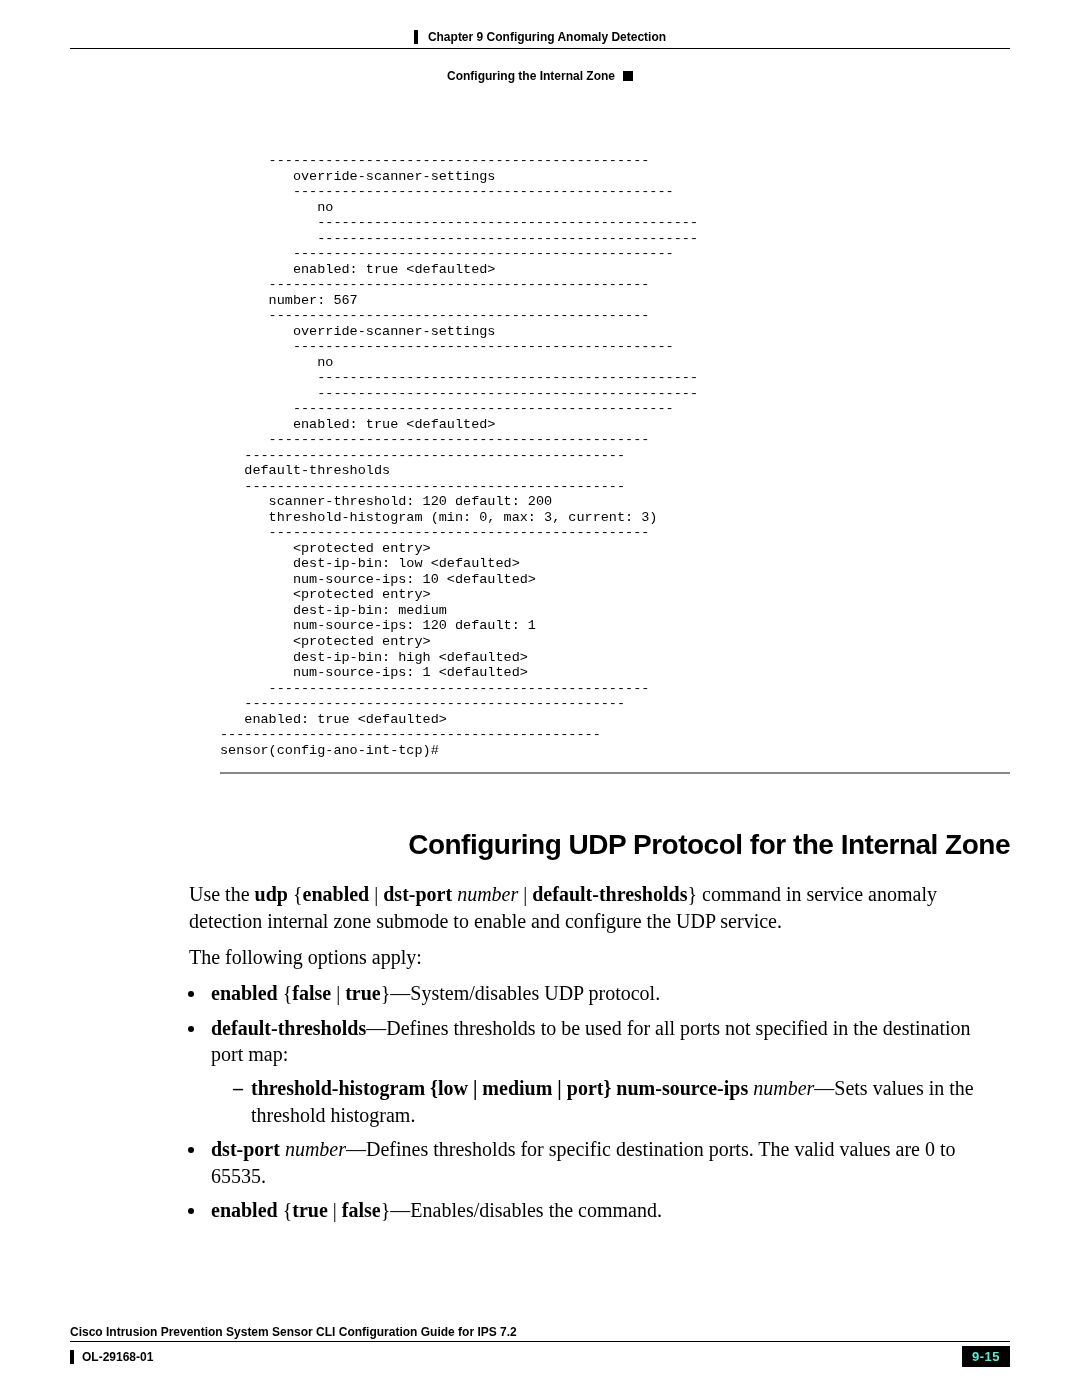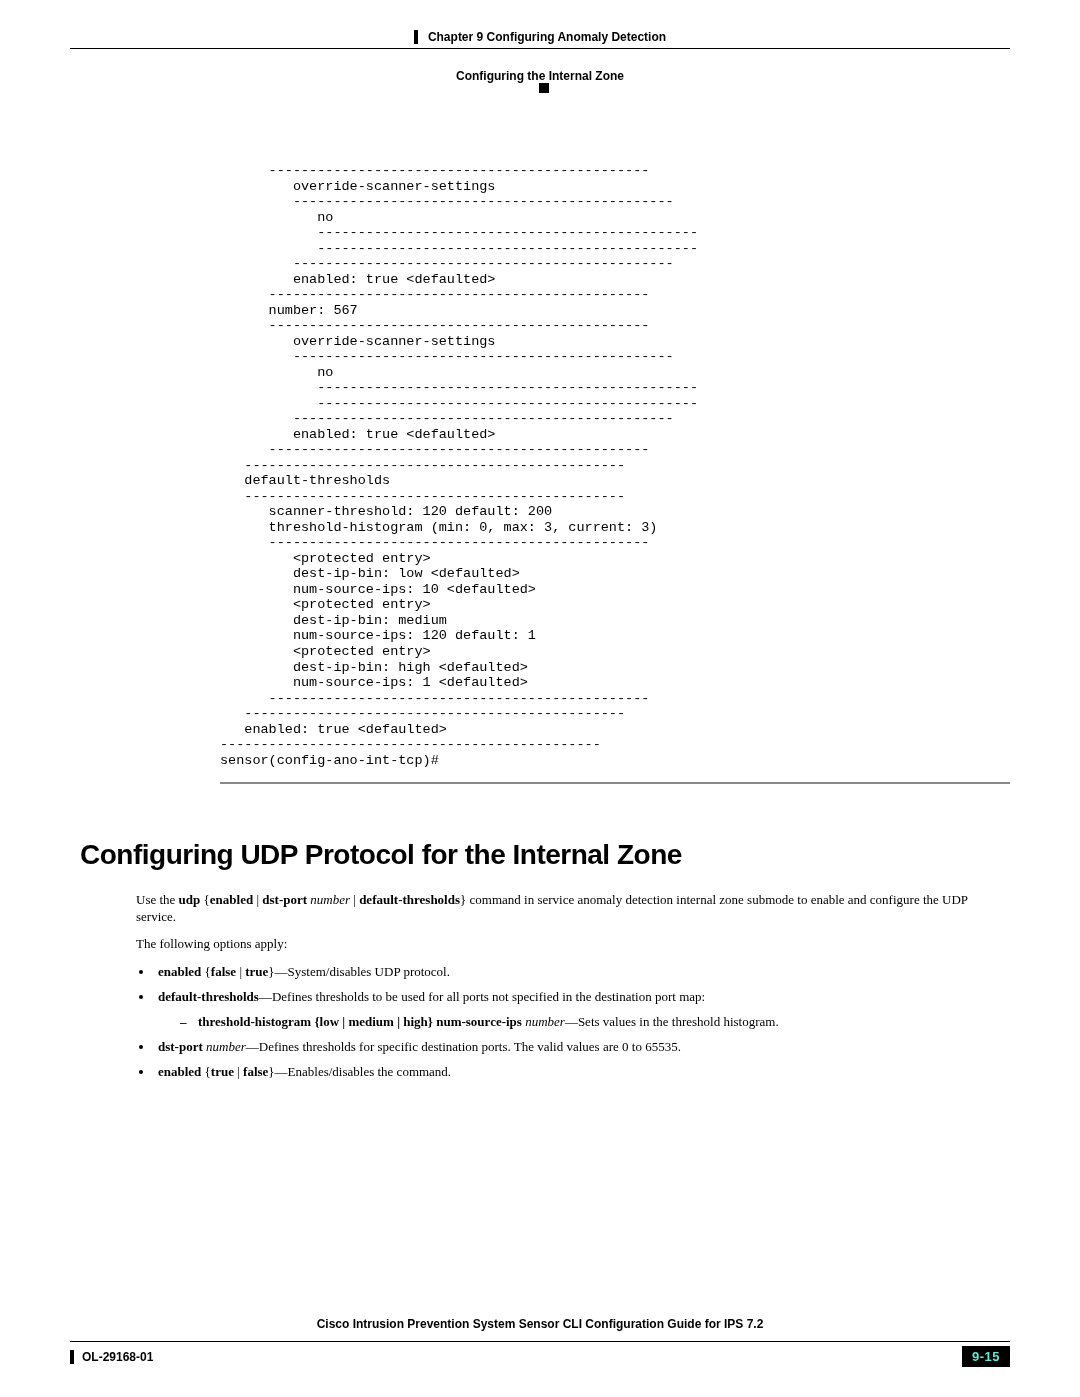--- a/index.html
+++ b/index.html
@@ -26,21 +26,20 @@
     margin-bottom: 4px;
   }
   .header-left {
     display: flex;
     align-items: center;
   }
   .header-right {
     display: flex;
     align-items: center;
     margin-top: 20px;
-    flex-direction: column;
   }
   .bar {
     width: 4px;
     height: 14px;
     background: #000;
     display: inline-block;
   }
   .square {
     width: 10px;
     height: 10px;
@@ -65,25 +64,26 @@
     border: none;
     border-top: 2px solid #888;
     margin: 14px 0 0 150px;
   }
   h2.section-title {
     font-family: Arial, Helvetica, sans-serif;
     font-weight: 800;
     font-size: 28px;
     letter-spacing: -0.5px;
     margin: 55px 0 20px 10px;
+    text-align: right;
   }
   .body-text {
-    margin-left: 66px;
+    margin-left: 119px;
     margin-right: 10px;
-    font-size: 13px;
+    font-size: 20px;
     line-height: 1.32;
   }
   .body-text p { margin: 0 0 10px 0; }
   ul.opts {
     margin: 0 0 0 18px;
     padding: 0;
   }
   ul.opts > li {
     margin-bottom: 8px;
     padding-left: 4px;
@@ -107,25 +107,25 @@
   .b { font-weight: bold; }
   .i { font-style: italic; }
 
   .footer {
     position: absolute;
     bottom: 30px;
     left: 70px;
     right: 70px;
   }
   .footer-title-row {
-    text-align: center;
+    text-align: left;
     font-family: Arial, Helvetica, sans-serif;
     font-size: 12px;
     font-weight: bold;
-    margin-bottom: 10px;
+    margin-bottom: 2px;
   }
   .footer-rule {
     border: none;
     border-top: 1px solid #000;
     margin: 0 0 4px 0;
   }
   .footer-bottom {
     display: flex;
     justify-content: space-between;
     align-items: center;
@@ -217,21 +217,21 @@
     <p>The following options apply:</p>
 
     <ul class="opts">
       <li>
         <span class="b">enabled</span><span> {</span><span class="b">false</span><span> | </span><span class="b">true</span><span>}—System/disables UDP protocol.</span>
       </li>
       <li>
         <span class="b">default-thresholds</span><span>—Defines thresholds to be used for all ports not specified in the destination port map:</span>
         <ul class="sub">
           <li>
-            <span class="b">threshold-histogram {low | medium | high} num-source-ips</span> <span class="i">number</span><span>—Sets values in the threshold histogram.</span>
+            <span class="b">threshold-histogram {low | medium | port} num-source-ips</span> <span class="i">number</span><span>—Sets values in the threshold histogram.</span>
           </li>
         </ul>
       </li>
       <li>
         <span class="b">dst-port</span> <span class="i">number</span><span>—Defines thresholds for specific destination ports. The valid values are 0 to 65535.</span>
       </li>
       <li>
         <span class="b">enabled</span><span> {</span><span class="b">true</span><span> | </span><span class="b">false</span><span>}—Enables/disables the command.</span>
       </li>
     </ul>

